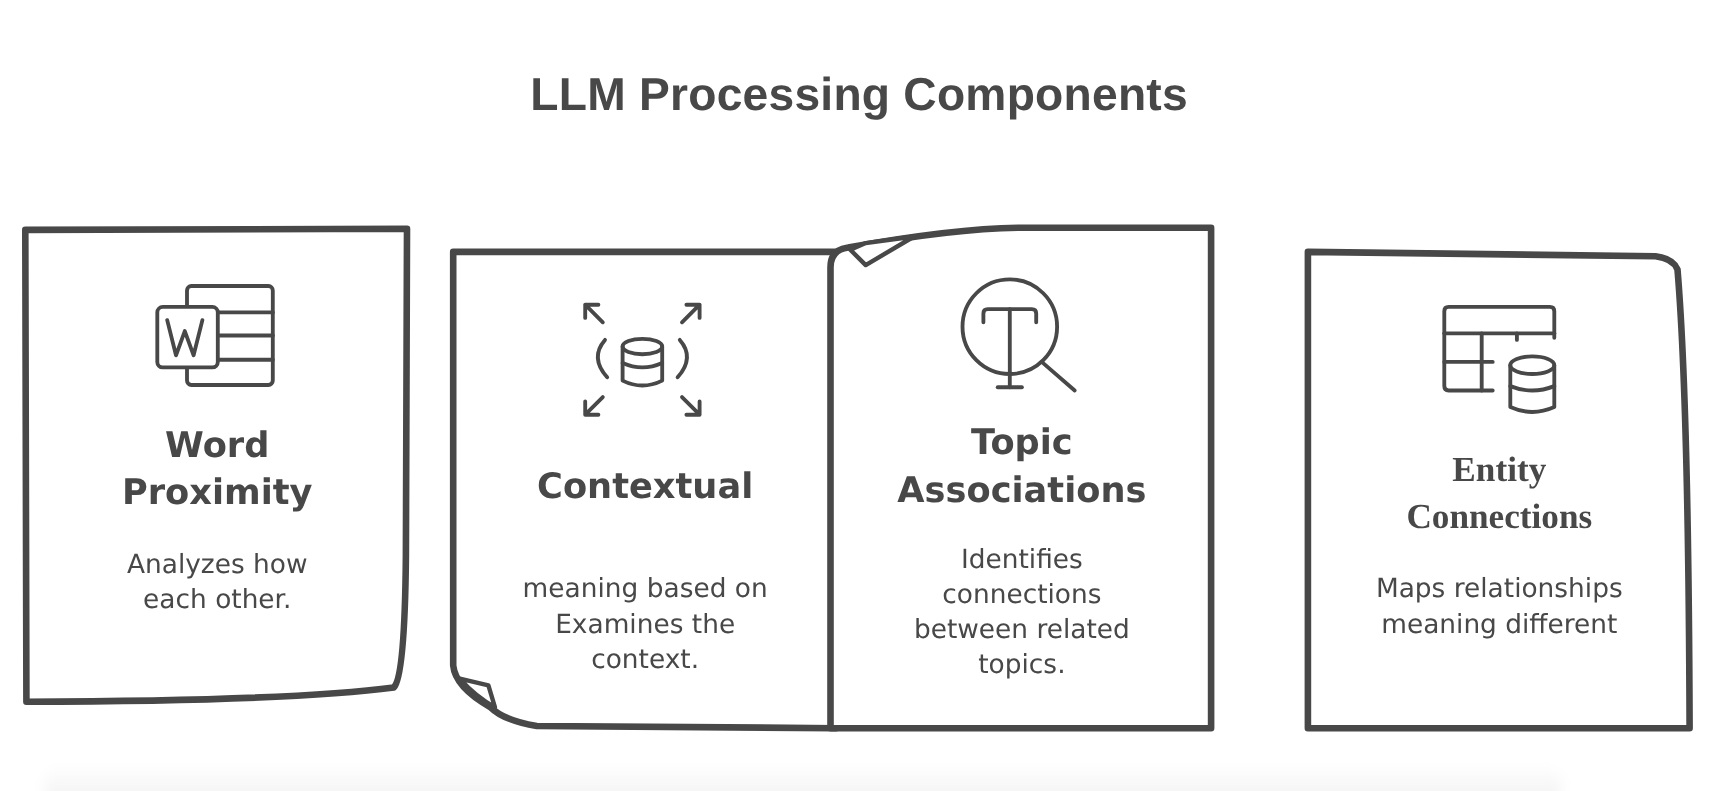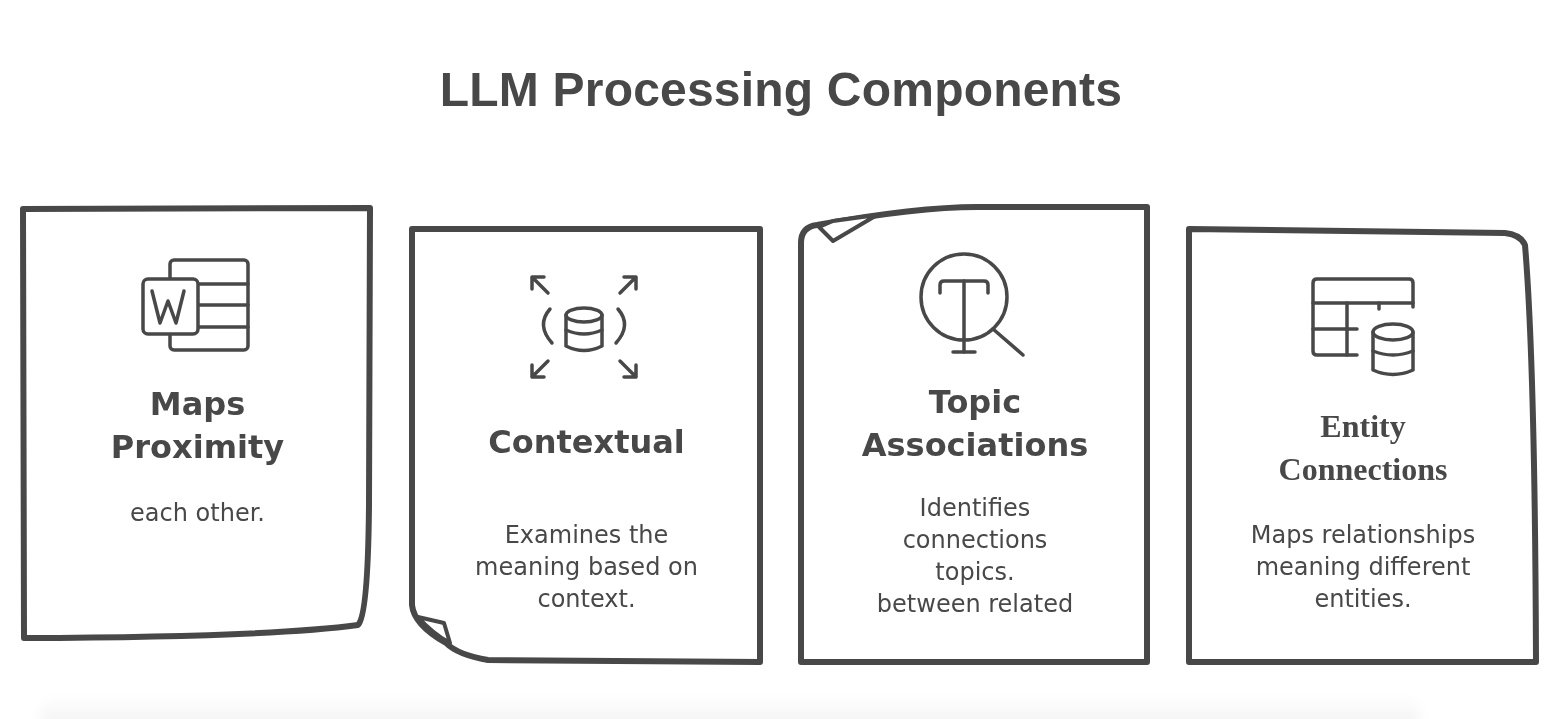--- a/index.html
+++ b/index.html
@@ -1,17 +1,17 @@
 <!DOCTYPE html>
 <html><head>
 <meta charset="utf-8">
 <style>
   html, body { margin:0; padding:0; background:#ffffff; }
   body { width:1562px; height:719px; position:relative; overflow:hidden; font-family:"Liberation Sans", sans-serif; color:#484848; }
-  .title { position:absolute; left:0; width:1562px; top:62px; text-align:center; font-size:48px; font-weight:bold; color:#484848; letter-spacing:0.2px; }
+  .title { position:absolute; left:0; width:1562px; top:62px; text-align:center; font-size:42px; font-weight:bold; color:#484848; letter-spacing:0.2px; }
   .card { position:absolute; }
   .card svg.frame { position:absolute; left:0; top:0; overflow:visible; }
   .card .icon { position:absolute; }
   .card .heading { position:absolute; left:0; right:0; text-align:center; font-family:"DejaVu Sans", sans-serif; font-weight:bold; font-size:32px; line-height:43px; color:#484848; }
   .card .desc { position:absolute; left:0; right:0; text-align:center; font-family:"DejaVu Sans", sans-serif; font-size:24px; line-height:32px; color:#484848; }
   .shadow { position:absolute; left:40px; width:1380px; top:695px; height:40px; background:linear-gradient(to bottom, rgba(0,0,0,0) 0%, rgba(0,0,0,0.04) 60%, rgba(0,0,0,0.05) 100%); border-radius:30px; filter:blur(6px); }
 </style>
 </head>
 <body>
 
@@ -25,24 +25,25 @@
     <g fill="none" stroke="#484848" stroke-width="3.5" stroke-linecap="round" stroke-linejoin="round">
       <rect x="30" y="3" width="78" height="90" rx="4"></rect>
       <line x1="58" y1="27" x2="108" y2="27"></line>
       <line x1="58" y1="48" x2="108" y2="48"></line>
       <line x1="58" y1="70" x2="108" y2="70"></line>
       <rect x="3" y="22" width="55" height="55" rx="5" fill="#fff"></rect>
       <path d="M12 34 L20 66 L28 44 L36 66 L44 34"></path>
     </g>
   </svg>
   <div class="heading" style="top:178px;">
-    <div>Maps</div>
+    <div>Word</div>
     <div>Proximity</div>
   </div>
   <div class="desc" style="top:292px;">
+    <div>Analyzes how</div>
     <div>each other.</div>
   </div>
 </div>
 
 <div class="card" style="left:408px; top:225px; width:357px; height:442px;">
   <svg class="frame" width="357" height="442" viewBox="0 0 357 442">
     <path d="M4 4 L352 4 L352 437 L80 435 Q50 430 38 418 Q6 400 4 380 Z" fill="#fff" stroke="#484848" stroke-width="6" stroke-linejoin="round"></path>
     <path d="M10 392 L36 398 L42 418 Q24 408 10 392 Z" fill="#fff" stroke="#484848" stroke-width="4" stroke-linejoin="round"></path>
   </svg>
   <svg class="icon" style="left:120px; top:48px;" width="112" height="112" viewBox="0 0 112 112">
@@ -55,27 +56,27 @@
       <path d="M4 4 L20 20 M4 4 L4 16 M4 4 L16 4"></path>
       <path d="M108 4 L92 20 M108 4 L108 16 M108 4 L96 4"></path>
       <path d="M4 104 L20 88 M4 104 L4 92 M4 104 L16 104"></path>
       <path d="M108 104 L92 88 M108 104 L108 92 M108 104 L96 104"></path>
     </g>
   </svg>
   <div class="heading" style="top:196px;">
     <div>Contextual</div>
   </div>
   <div class="desc" style="top:294px;">
+    <div>meaning based on</div>
     <div>Examines the</div>
-    <div>meaning based on</div>
     <div>context.</div>
   </div>
 </div>
 
-<div class="card" style="left:797px; top:203px; width:356px; height:464px;">
+<div class="card" style="left:751px; top:203px; width:356px; height:464px;">
   <svg class="frame" width="356" height="464" viewBox="0 0 356 464">
     <path d="M4 459 L4 40 Q4 24 20 22 Q120 4 180 4 L350 4 L350 459 Z" fill="#fff" stroke="#484848" stroke-width="6" stroke-linejoin="round"></path>
     <path d="M22 24 L36 18 L80 12 L36 38 Q30 32 22 24 Z" fill="#fff" stroke="#484848" stroke-width="4" stroke-linejoin="round"></path>
   </svg>
   <svg class="icon" style="left:120px; top:46px;" width="112" height="112" viewBox="0 0 112 112">
     <g fill="none" stroke="#484848" stroke-width="3.5" stroke-linecap="round" stroke-linejoin="round">
       <circle cx="47" cy="48" r="43"></circle>
       <line x1="76" y1="80" x2="106" y2="106"></line>
       <path d="M23 44 V36 Q23 32 27 32 H67 Q71 32 71 36 V44"></path>
       <line x1="47" y1="32" x2="47" y2="90"></line>
@@ -83,22 +84,22 @@
       <line x1="36" y1="103" x2="58" y2="103"></line>
     </g>
   </svg>
   <div class="heading" style="top:178px;">
     <div>Topic</div>
     <div>Associations</div>
   </div>
   <div class="desc" style="top:289px;">
     <div>Identifies</div>
     <div>connections</div>
+    <div>between related</div>
     <div>topics.</div>
-    <div>between related</div>
   </div>
 </div>
 
 <div class="card" style="left:1185px; top:225px; width:356px; height:442px;">
   <svg class="frame" width="356" height="442" viewBox="0 0 356 442">
     <path d="M4 4 L320 8 Q336 10 340 20 Q350 140 351 437 L4 437 Z" fill="#fff" stroke="#484848" stroke-width="6" stroke-linejoin="round"></path>
   </svg>
   <svg class="icon" style="left:124px; top:50px;" width="108" height="108" viewBox="0 0 108 108">
     <g fill="none" stroke="#484848" stroke-width="3.5" stroke-linecap="round" stroke-linejoin="round">
       <path d="M48 80 H8 Q4 80 4 76 V8 Q4 4 8 4 H100 Q104 4 104 8 V32"></path>
@@ -111,17 +112,16 @@
       <path d="M64 76 Q84 84 104 76"></path>
     </g>
   </svg>
   <div class="heading" style="top:180px;font-family:Liberation Serif, serif;">
     <div>Entity</div>
     <div>Connections</div>
   </div>
   <div class="desc" style="top:294px;">
     <div>Maps relationships</div>
     <div>meaning different</div>
-    <div>entities.</div>
   </div>
 </div>
 
 <div class="shadow"></div>
 
 </body></html>

